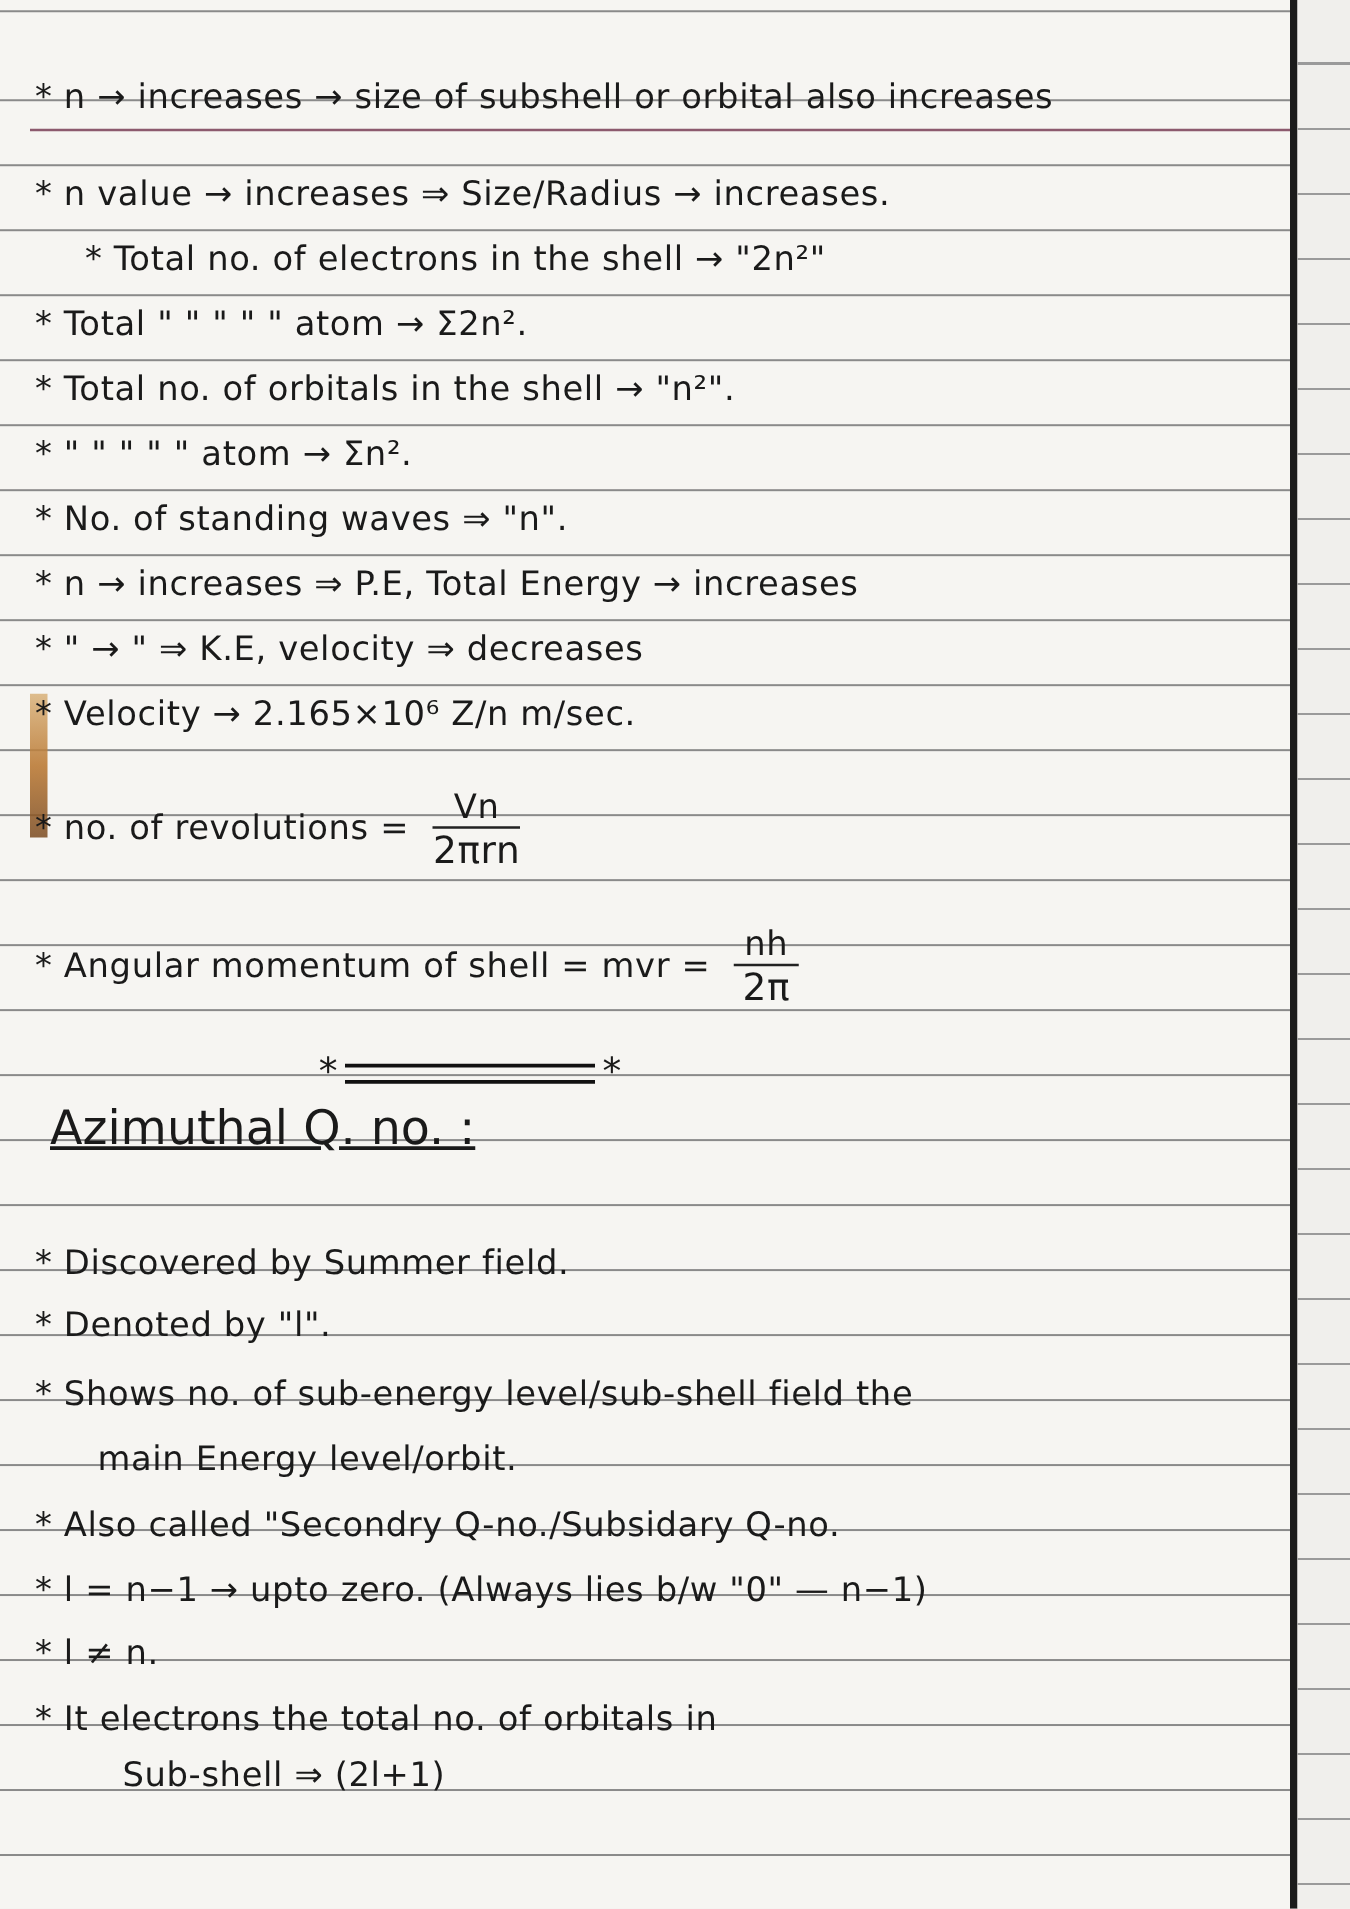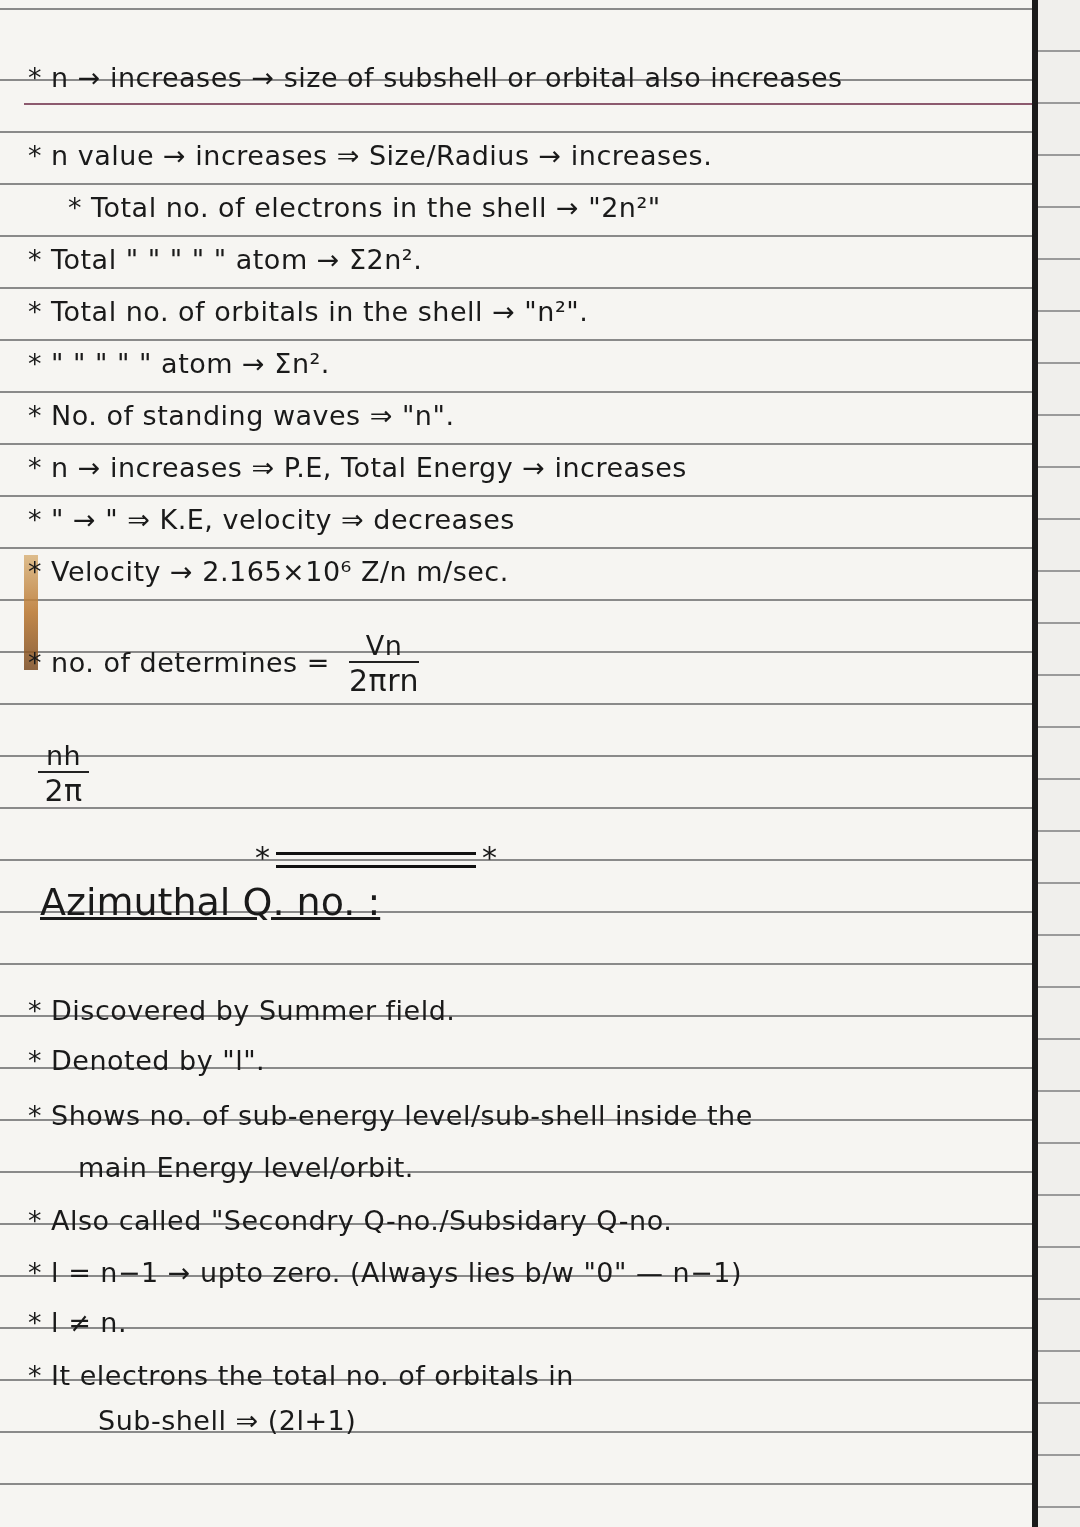--- a/index.html
+++ b/index.html
@@ -59,41 +59,42 @@
 <div class="line" style="top:192px;margin-left:40px;">* Total no. of electrons in the shell → "2n²"</div>
 <div class="line" style="top:244px;">* Total " " " " " atom → Σ2n².</div>
 <div class="line" style="top:296px;">* Total no. of orbitals in the shell → "n²".</div>
 <div class="line" style="top:348px;">* " " " " " atom → Σn².</div>
 <div class="line" style="top:400px;">* No. of standing waves ⇒ "n".</div>
 <div class="line" style="top:452px;">* n → increases ⇒ P.E, Total Energy → increases</div>
 <div class="line" style="top:504px;">* " → " ⇒ K.E, velocity ⇒ decreases</div>
 <div class="line" style="top:556px;">* Velocity → 2.165×10⁶ Z/n m/sec.</div>
 
 <div class="line" style="top:630px;">
-  <span>* no. of determines =</span>
+  <span>* no. of revolutions =</span>
   <span class="frac">
     <span class="num">Vn</span>
     <span class="den">2πrn</span>
   </span>
 </div>
 
 <div class="line" style="top:740px;">
+  <span>* Angular momentum of shell = mvr =</span>
   <span class="frac">
     <span class="num">nh</span>
     <span class="den">2π</span>
   </span>
 </div>
 
 <div class="divider">
   <span>*</span><span class="bar"></span><span>*</span>
 </div>
 
 <div class="heading">Azimuthal Q. no. :</div>
 
 <div class="line" style="top:995px;">* Discovered by Summer field.</div>
 <div class="line" style="top:1045px;">* Denoted by "l".</div>
-<div class="line" style="top:1100px;">* Shows no. of sub-energy level/sub-shell inside the</div>
+<div class="line" style="top:1100px;">* Shows no. of sub-energy level/sub-shell field the</div>
 <div class="line" style="top:1152px; left:78px;">main Energy level/orbit.</div>
 <div class="line" style="top:1205px;">* Also called "Secondry Q-no./Subsidary Q-no.</div>
 <div class="line" style="top:1257px;text-align:center;">* l = n−1 → upto zero. (Always lies b/w "0" — n−1)</div>
 <div class="line" style="top:1307px;text-align:right;">* l ≠ n.</div>
 <div class="line" style="top:1360px;">* It electrons the total no. of orbitals in</div>
 <div class="line" style="top:1405px; left:98px;">Sub-shell ⇒ (2l+1)</div>
 
 </body></html>

